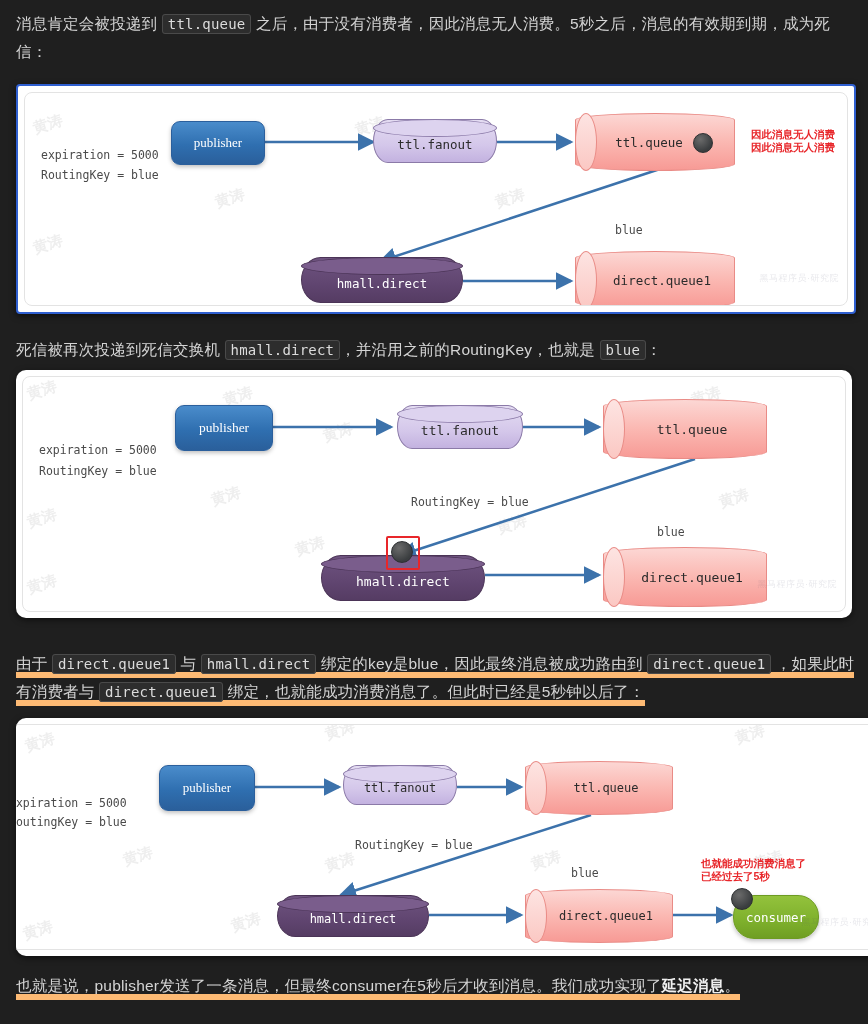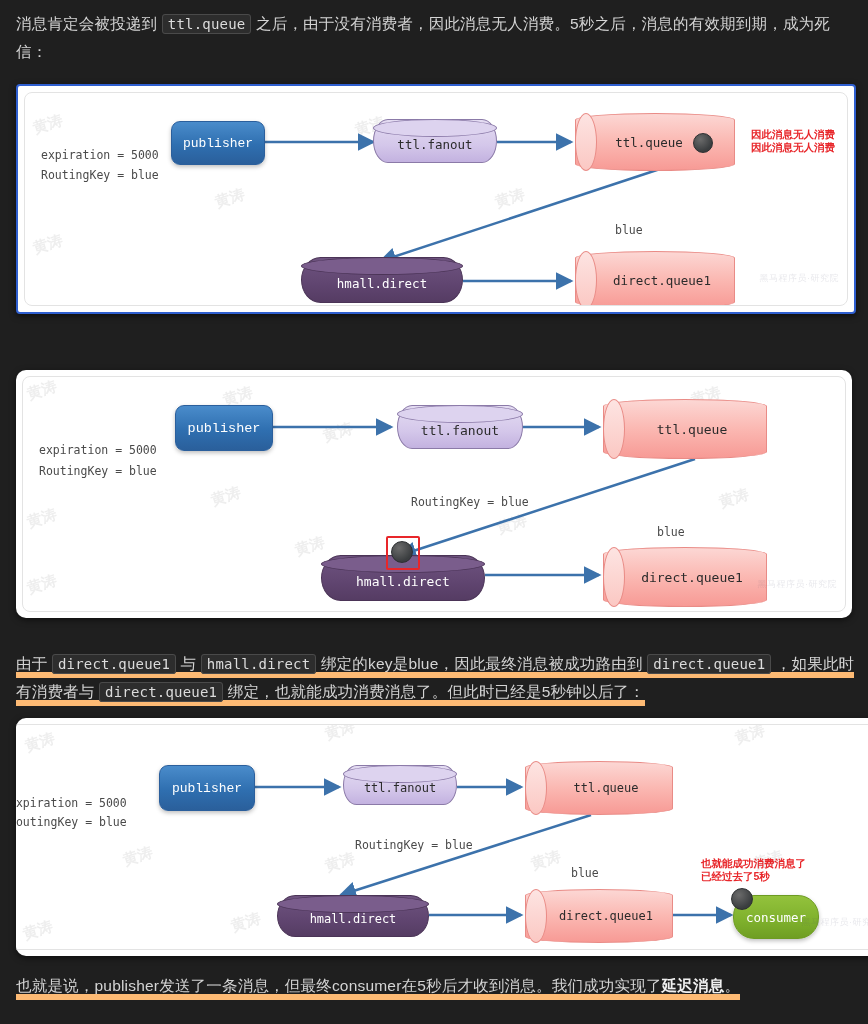--- a/index.html
+++ b/index.html
@@ -72,21 +72,21 @@
   }
 
   
   .node{position:absolute;}
 
   .box-pub{
     background:linear-gradient(180deg,#4a8ccb 0%,#2f6fb0 55%,#2a5f9b 100%);
     border:1px solid #2b5f9c;
     border-radius:9px;
     color:#fff;
-    font-family:Liberation Mono, monospace;
+    font-family:Liberation Serif, serif;
     display:flex;align-items:center;justify-content:center;
     box-shadow:0 2px 4px rgba(0,0,0,.25);
   }
   .box-consumer{
     background:linear-gradient(180deg,#93c23c 0%,#7eb02c 60%,#6f9e23 100%);
     border:1px solid #6d9b22;
     border-radius:21px;
     color:#fff;
     font-family:"DejaVu Sans Mono","Liberation Mono",monospace;
     display:flex;align-items:center;justify-content:center;
@@ -243,20 +243,23 @@
           <div class="body"></div>
           <div class="body2"></div>
           <div class="lbl" style="font-size:12.5px;">direct.queue1</div>
         </div>
 
         <div class="wm-br">黑马程序员·研究院</div>
       </div>
     </div>
   </div>
 
+  <div class="para" style="position:absolute;left:0;top:336px;width:836px;">
+    <span>死信被再次投递到死信交换机 </span><span class="code">hmall.direct</span><span>，并沿用之前的RoutingKey，也就是 </span><span class="code">blue</span><span>：</span>
+  </div>
 
   <div class="figure">
     <div class="frame" style="left:16px;top:370px;width:836px;height:248px;">
       <div class="inner">
 
         <div class="wm" style="left:4px;top:4px;">黄涛</div>
         <div class="wm" style="left:200px;top:10px;">黄涛</div>
         <div class="wm" style="left:188px;top:110px;">黄涛</div>
         <div class="wm" style="left:4px;top:132px;">黄涛</div>
         <div class="wm" style="left:300px;top:46px;">黄涛</div>

